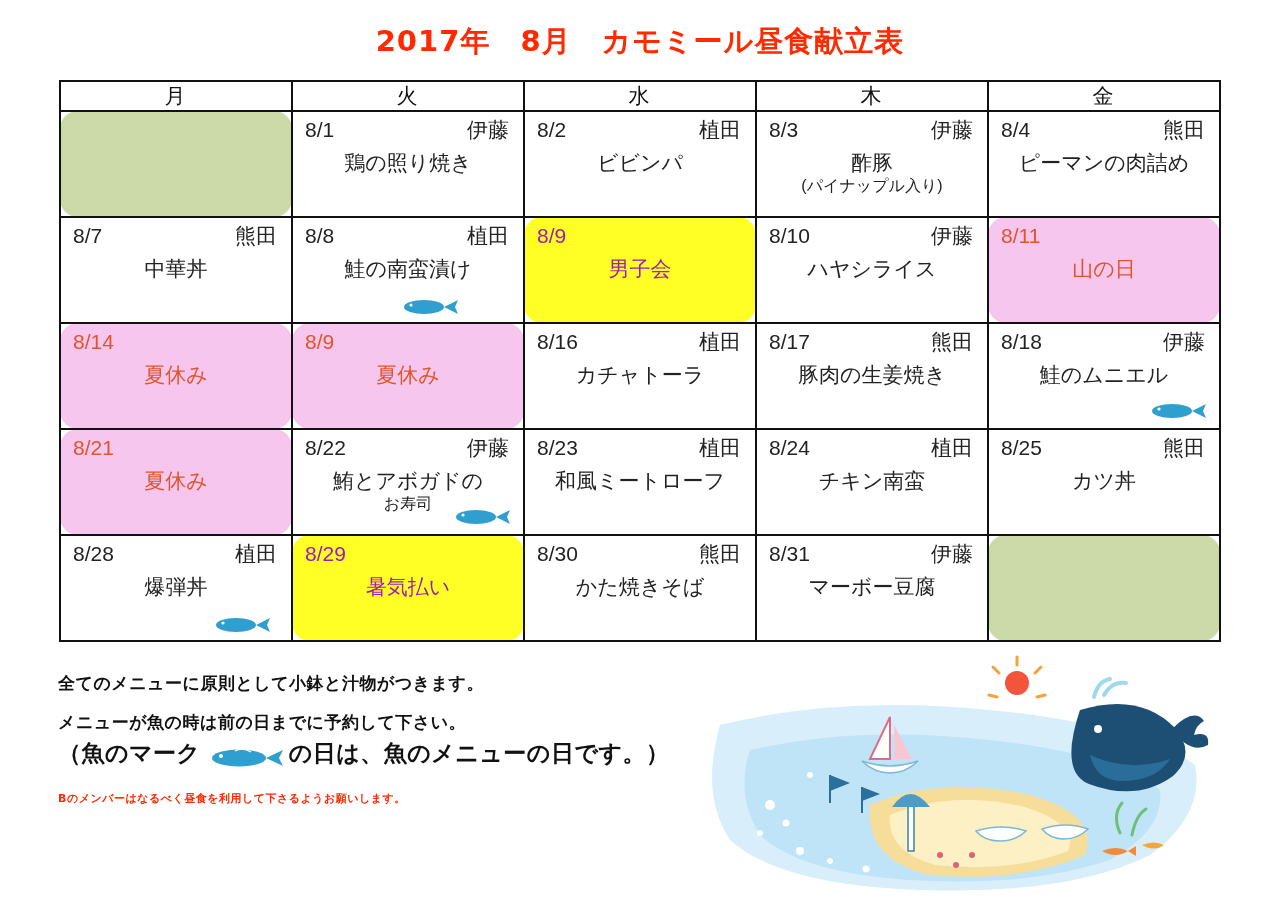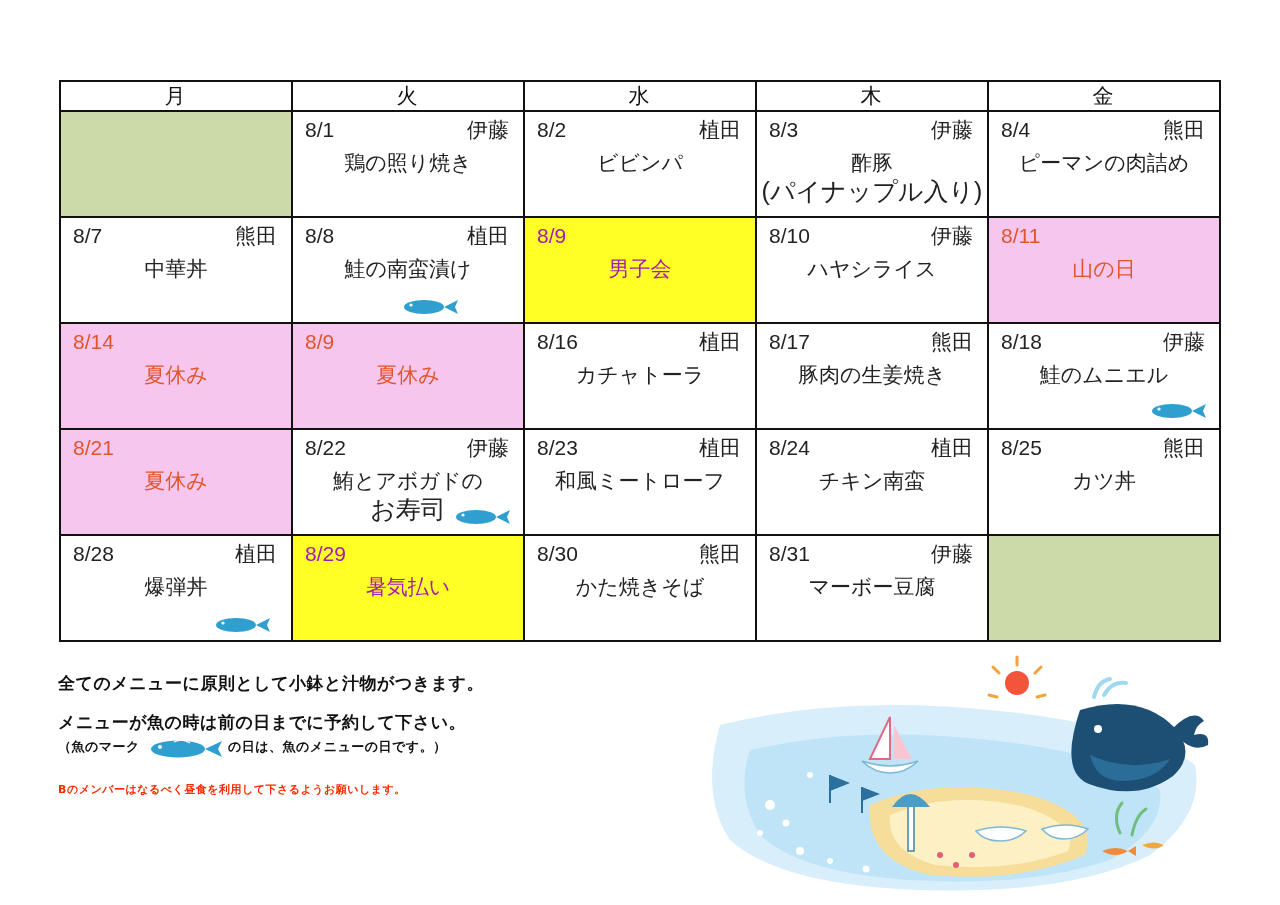--- a/index.html
+++ b/index.html
@@ -48,20 +48,21 @@
     height: 28px;
     font-weight: normal;
     font-size: 21px;
     text-align: center;
     color: #111;
     letter-spacing: 2px;
   }
   td.day {
     height: 104px;
     position: relative;
+    border-radius: 18px;
   }
   .row-head {
     display: flex;
     justify-content: space-between;
     padding: 6px 14px 0 12px;
     font-size: 21px;
     color: #222;
     line-height: 1.15;
   }
   .datenum { white-space: nowrap; }
@@ -69,21 +70,21 @@
   .menu {
     text-align: center;
     font-size: 21px;
     color: #222;
     margin-top: 8px;
     line-height: 1.25;
     padding: 0 4px;
   }
   .menu .sub {
     display: block;
-    font-size: 25px;
+    font-size: 16px;
   }
   
   .fill-green { background: #ccd9a8; }
   .fill-yellow { background: #ffff26; }
   .fill-pink { background: #f7c6ee; }
   .fill-white { background: #ffffff; }
   .holiday .row-head, .holiday .menu { color: #e0552a; }
   .event .row-head, .event .menu { color: #a21caf; }
 
   .fish {
@@ -106,22 +107,22 @@
     font-size: 17px;
     font-weight: bold;
     color: #111;
     margin-bottom: 16px;
     line-height: 1.35;
     letter-spacing: 0.5px;
   }
   .note-line.tight { margin-bottom: 4px; }
   .note-fish-line {
     display: flex;
-    align-items: flex-start;
-    font-size: 13px;
+    align-items: flex-end;
+    font-size: 23px;
     font-weight: bold;
     color: #111;
     letter-spacing: 0.5px;
     margin-bottom: 22px;
   }
   .note-red {
     font-size: 11px;
     font-weight: bold;
     color: #ff2a00;
     line-height: 1.5;
@@ -140,20 +141,21 @@
     top: 655px;
     width: 520px;
     height: 240px;
   }
 </style>
 </head>
 <body>
 
 <div class="page">
 
+  <div class="title">2017年　8月　カモミール昼食献立表</div>
 
   <table class="cal">
     <thead>
       <tr>
         <th>月</th>
         <th>火</th>
         <th>水</th>
         <th>木</th>
         <th>金</th>
       </tr>

